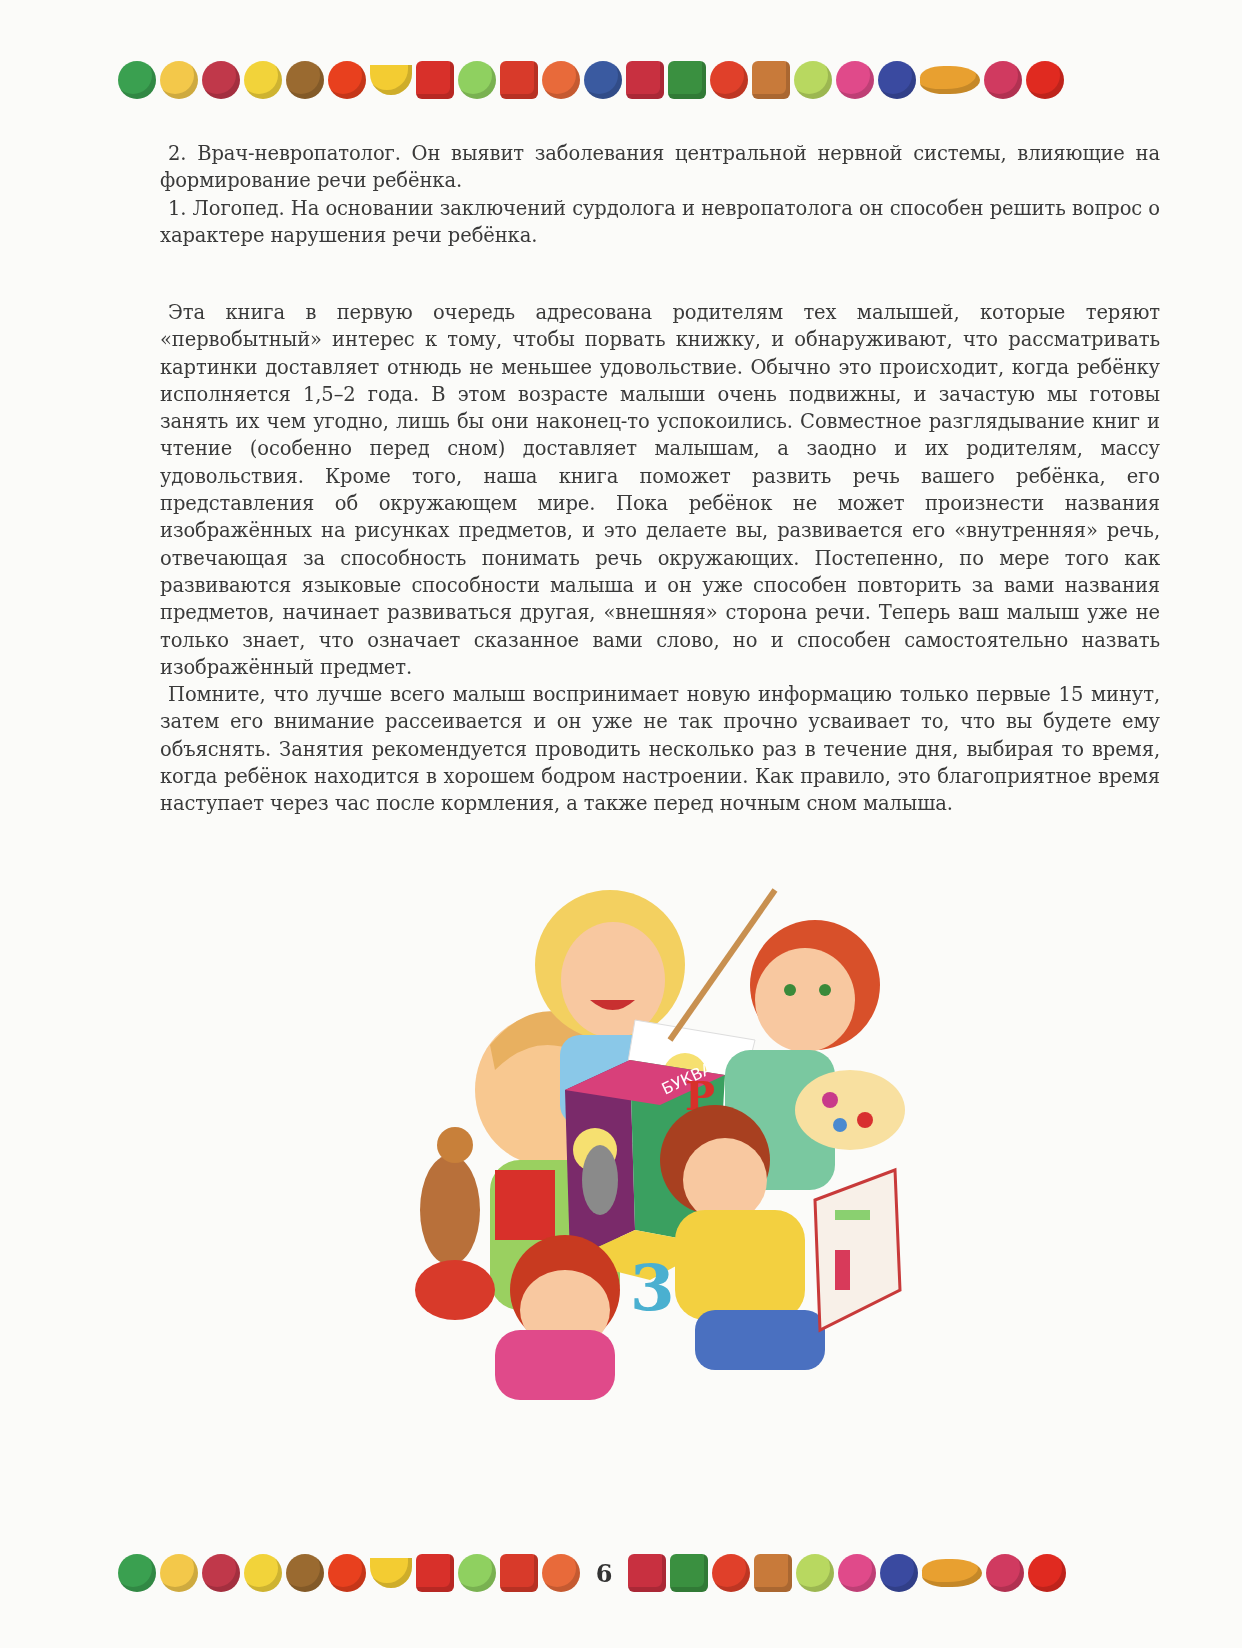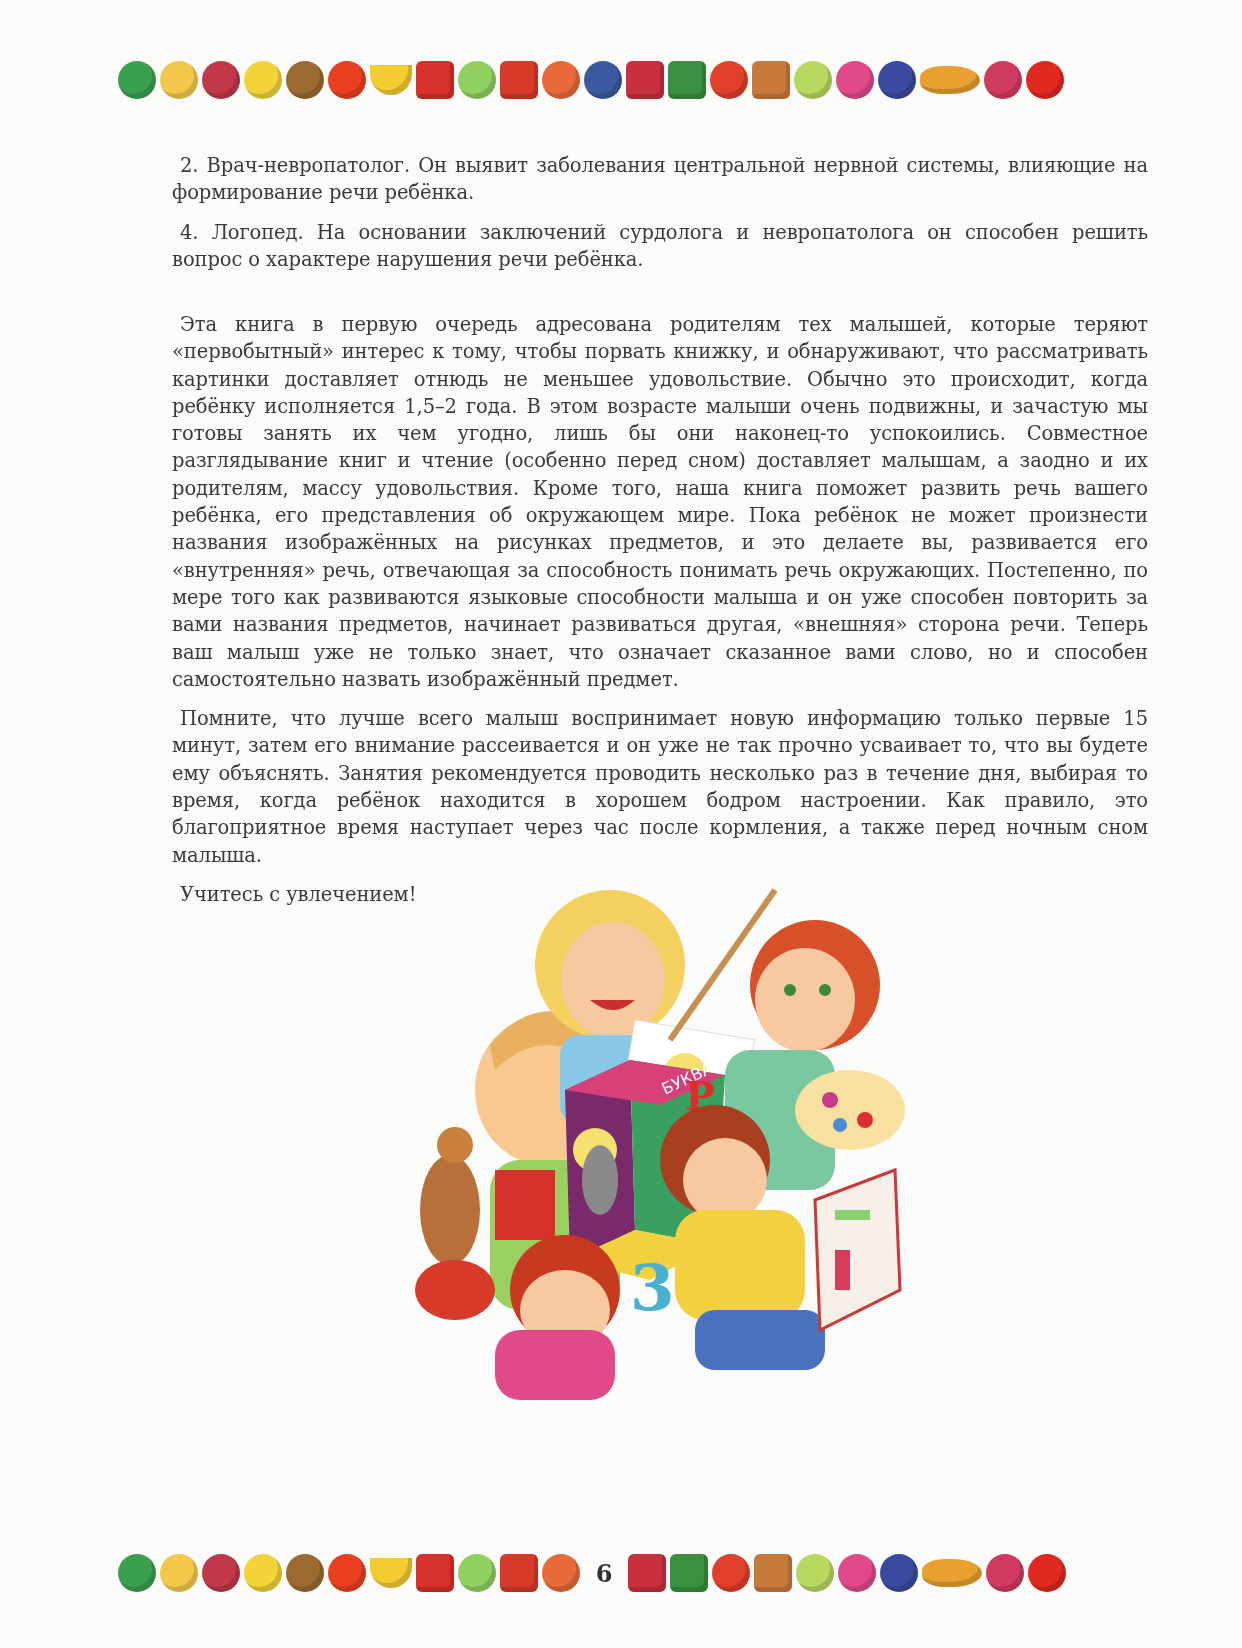--- a/index.html
+++ b/index.html
@@ -27,21 +27,21 @@
   .toy.banana { width: 42px; height: 30px; border-radius: 0 0 30px 30px; }
   .page-number {
     font-size: 24px; font-weight: bold; color: #333;
     width: 40px; text-align: center; flex: 0 0 auto;
   }
   .text-block {
     position: absolute; left: 160px; width: 1000px;
     font-size: 19.5px; line-height: 27.3px; text-align: justify;
     letter-spacing: -0.1px;
   }
-  .text-block p { margin: 12px; text-indent: 8px; }
+  .text-block p { margin: 0; text-indent: 8px; }
   .block-1 { top: 140px; }
   .block-2 { top: 299px; }
   .illustration {
     position: absolute; left: 395px; top: 870px; width: 510px; height: 540px;
   }
 </style>
 </head>
 <body>
 
 <div class="border-row top" id="border-top">
@@ -64,27 +64,26 @@
     <span class="toy" style="background: rgb(184, 216, 96);"></span>
     <span class="toy" style="background: rgb(224, 74, 138);"></span>
     <span class="toy" style="background: rgb(58, 74, 160);"></span>
     <span class="toy long" style="background: rgb(232, 160, 48);"></span>
     <span class="toy" style="background: rgb(208, 58, 96);"></span>
     <span class="toy" style="background: rgb(224, 42, 32);"></span>
   </div>
 
 <div class="text-block block-1">
   <p>2. Врач-невропатолог. Он выявит заболевания центральной нервной системы, влияющие на формирование речи ребёнка.</p>
-  <p>4. Логопед. На основании заключений сурдолога и невропатолога он способен решить вопрос о характере нарушения речи ребёнка.</p>
+  <p>1. Логопед. На основании заключений сурдолога и невропатолога он способен решить вопрос о характере нарушения речи ребёнка.</p>
 </div>
 
 <div class="text-block block-2">
   <p>Эта книга в первую очередь адресована родителям тех малышей, которые теряют «первобытный» интерес к тому, чтобы порвать книжку, и обнаруживают, что рассматривать картинки доставляет отнюдь не меньшее удовольствие. Обычно это происходит, когда ребёнку исполняется 1,5–2 года. В этом возрасте малыши очень подвижны, и зачастую мы готовы занять их чем угодно, лишь бы они наконец-то успокоились. Совместное разглядывание книг и чтение (особенно перед сном) доставляет малышам, а заодно и их родителям, массу удовольствия. Кроме того, наша книга поможет развить речь вашего ребёнка, его представления об окружающем мире. Пока ребёнок не может произнести названия изображённых на рисунках предметов, и это делаете вы, развивается его «внутренняя» речь, отвечающая за способность понимать речь окружающих. Постепенно, по мере того как развиваются языковые способности малыша и он уже способен повторить за вами названия предметов, начинает развиваться другая, «внешняя» сторона речи. Теперь ваш малыш уже не только знает, что означает сказанное вами слово, но и способен самостоятельно назвать изображённый предмет.</p>
   <p>Помните, что лучше всего малыш воспринимает новую информацию только первые 15 минут, затем его внимание рассеивается и он уже не так прочно усваивает то, что вы будете ему объяснять. Занятия рекомендуется проводить несколько раз в течение дня, выбирая то время, когда ребёнок находится в хорошем бодром настроении. Как правило, это благоприятное время наступает через час после кормления, а также перед ночным сном малыша.</p>
-  <p>Учитесь с увлечением!</p>
 </div>
 
 <div class="illustration">
   <svg width="510" height="540" viewBox="0 0 510 540">
 
     <ellipse cx="55" cy="340" rx="30" ry="55" fill="#b8703a"></ellipse>
     <circle cx="60" cy="275" r="18" fill="#c8803a"></circle>
 
     <ellipse cx="150" cy="220" rx="70" ry="75" fill="#f8c890"></ellipse>
     <path d="M95 175 Q150 110 215 170 L210 200 Q150 150 100 200 Z" fill="#e8b060"></path>

